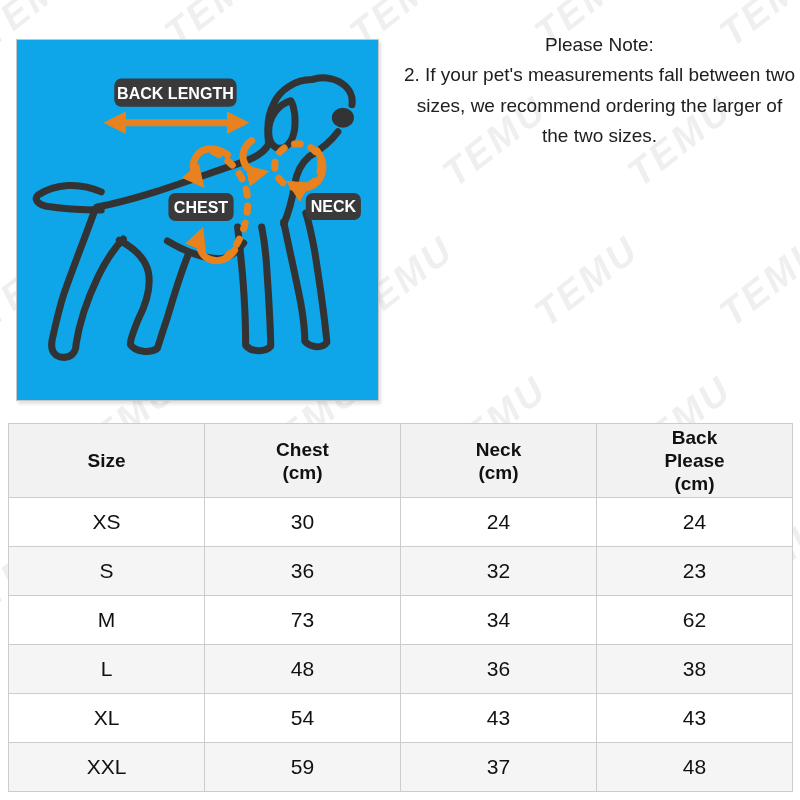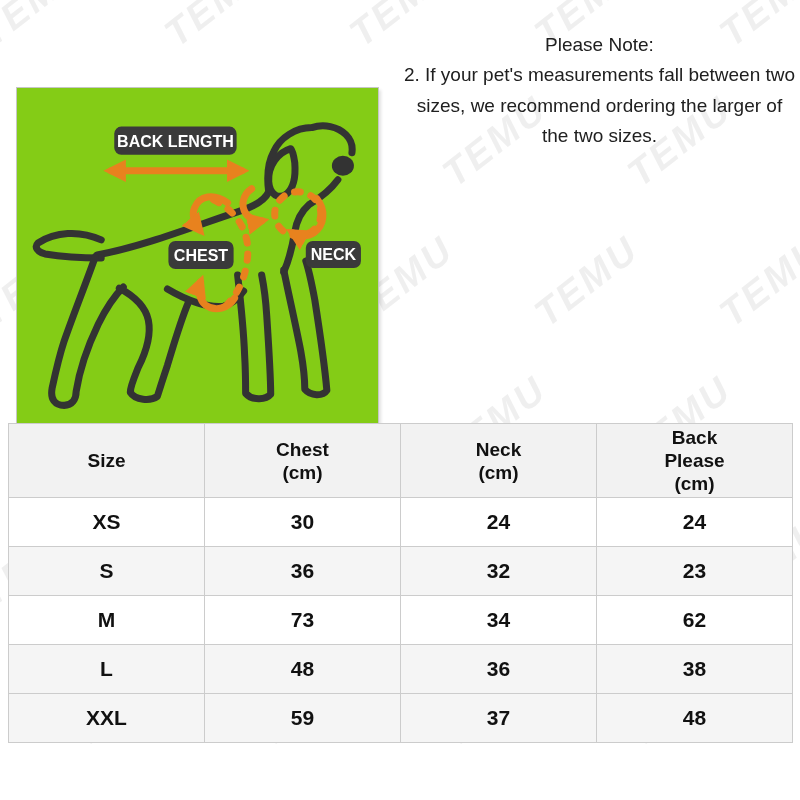--- a/index.html
+++ b/index.html
@@ -7,37 +7,37 @@
         font-family:"Liberation Sans",sans-serif;color:#1c1c1c;background:#fff;}
 
   
   .wm-layer{position:absolute;inset:0;pointer-events:none;z-index:0;}
   .wm{position:absolute;font-weight:700;font-style:italic;font-size:38px;
       letter-spacing:3px;color:#b9b9b9;opacity:.22;transform:rotate(-38deg);
       white-space:nowrap;}
 
   
   .diagram-box{position:absolute;left:16px;top:39px;width:361px;height:360px;
-      background:#84cc16;border:1px solid #c6c6c6;box-shadow:2px 3px 3px rgba(0,0,0,.12);
-      z-index:1;margin-top:48px;}
+      background:#0ea5e9;border:1px solid #c6c6c6;box-shadow:2px 3px 3px rgba(0,0,0,.12);
+      z-index:1;}
   .diagram-box svg{display:block;width:100%;height:100%;}
 
   
   .notes{position:absolute;left:401px;top:30px;width:397px;z-index:1;
       font-size:19px;line-height:30.4px;color:#202020;text-align:center;}
   .notes p{margin:0;}
 
   
   .size-table{position:absolute;left:8px;top:423px;width:785px;z-index:1;
       border-collapse:collapse;table-layout:fixed;}
   .size-table th,.size-table td{border:1px solid #cccccc;text-align:center;
       vertical-align:middle;padding:0;}
   .size-table th{background:#f2f2f2;font-size:19px;font-weight:700;
       line-height:23px;height:73px;white-space:pre-line;color:#111;}
-  .size-table td{font-size:21px;font-weight:700;height:48px;color:#111;}
+  .size-table td{font-size:21px;font-weight:400;height:48px;color:#111;}
   .size-table tr.alt td{background:#f5f5f5;}
   .size-table tr.plain td{background:#ffffff;}
 </style>
 </head>
 <body>
 
 <div class="page">
 
   <div class="wm-layer">
       <span class="wm" style="left: -28px; top: -20px;">TEMU</span>
@@ -165,20 +165,26 @@
         <td>73</td>
         <td>34</td>
         <td>62</td>
       </tr>
       <tr class="alt">
         <td>L</td>
         <td>48</td>
         <td>36</td>
         <td>38</td>
       </tr>
+      <tr class="plain">
+        <td>XL</td>
+        <td>54</td>
+        <td>43</td>
+        <td>43</td>
+      </tr>
       <tr class="alt">
         <td>XXL</td>
         <td>59</td>
         <td>37</td>
         <td>48</td>
       </tr>
     </tbody>
   </table>
 
 </div>

